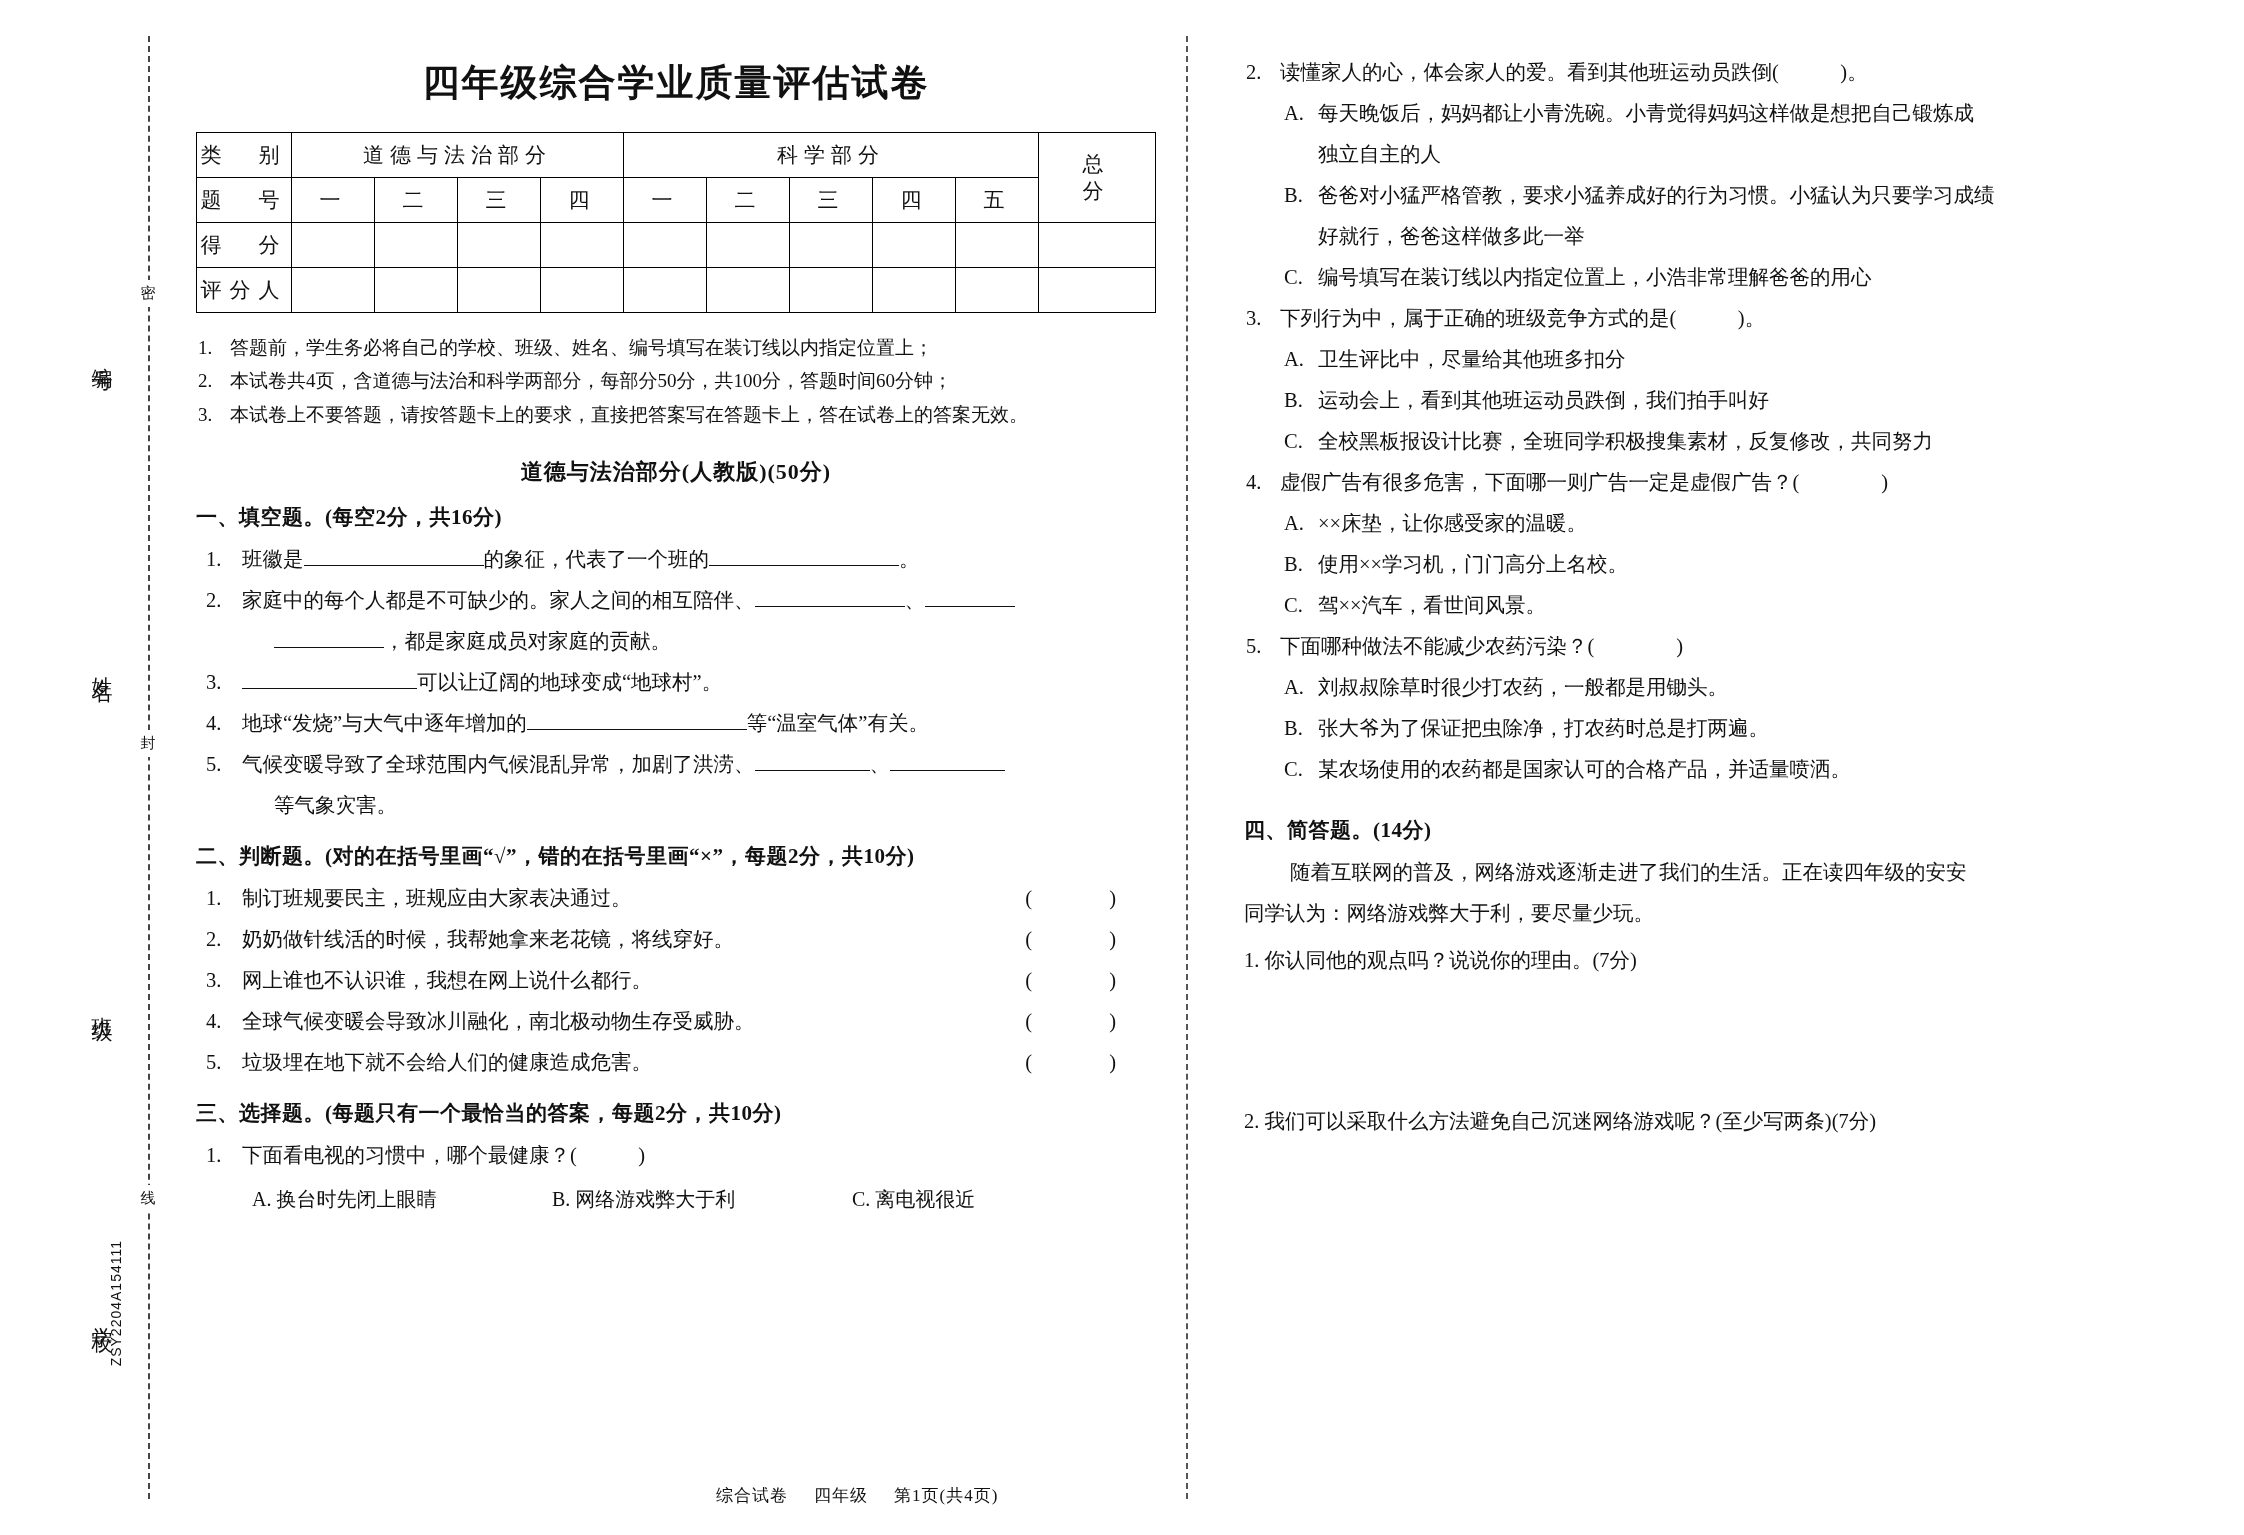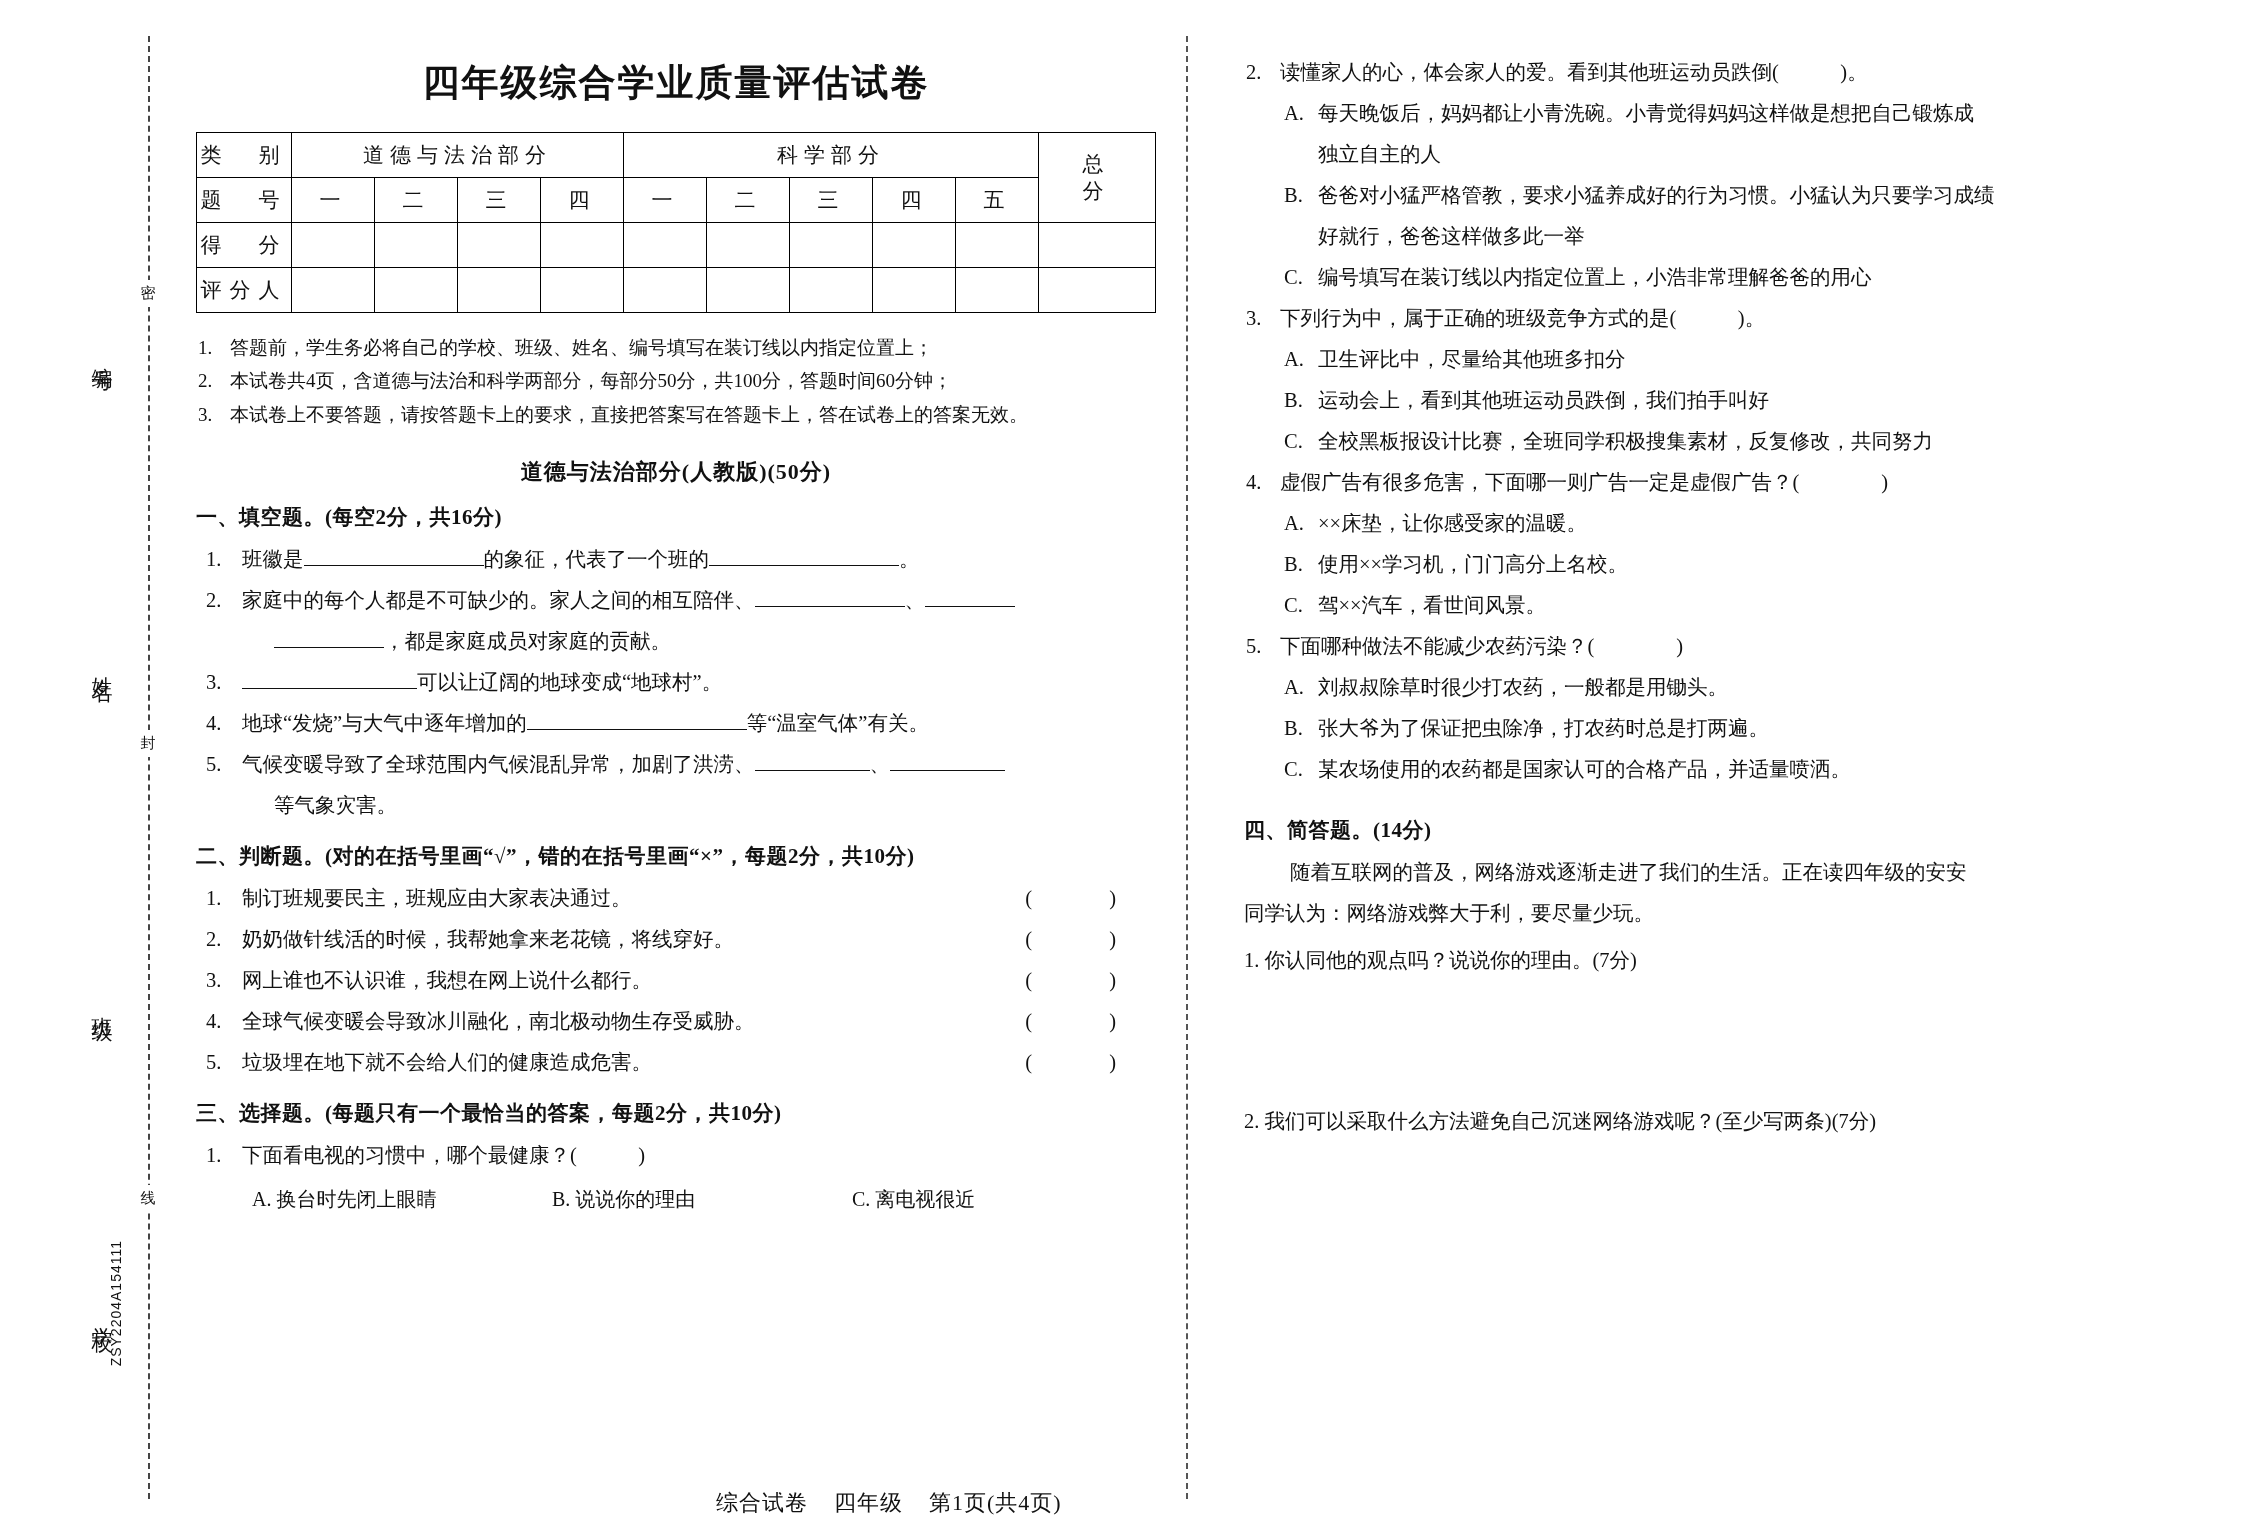--- a/index.html
+++ b/index.html
@@ -193,22 +193,22 @@
   .para {
     font-size: 20.5px;
     line-height: 2.0;
     text-indent: 0;
   }
   .para.first { text-indent: 46px; }
 
   
   .footer {
     position: absolute;
-    bottom: 17px;
-    font-size: 22px;
+    bottom: 28px;
+    font-size: 17px;
     letter-spacing: 1px;
     white-space: nowrap;
   }
   .footer.left { left: 540px; }
   .footer .sp { display: inline-block; width: 26px; }
 </style>
 </head>
 <body>
 
 <div class="page">
@@ -364,21 +364,21 @@
       </div>
     </div>
 
     <div class="q-head">三、选择题。(每题只有一个最恰当的答案，每题2分，共10分)</div>
     <div class="q-item">
       <span class="idx">1.</span>
       <span>下面看电视的习惯中，哪个最健康？(　　　)</span>
     </div>
     <div class="opts-row">
       <span>A. 换台时先闭上眼睛</span>
-      <span>B. 说说你的理由</span>
+      <span>B. 网络游戏弊大于利</span>
       <span>C. 离电视很近</span>
     </div>
 
     <div class="footer left">
       <span>综合试卷</span><span class="sp"></span><span>四年级</span><span class="sp"></span><span>第1页(共4页)</span>
     </div>
   </div>
 
   <div class="col-div"></div>
 

